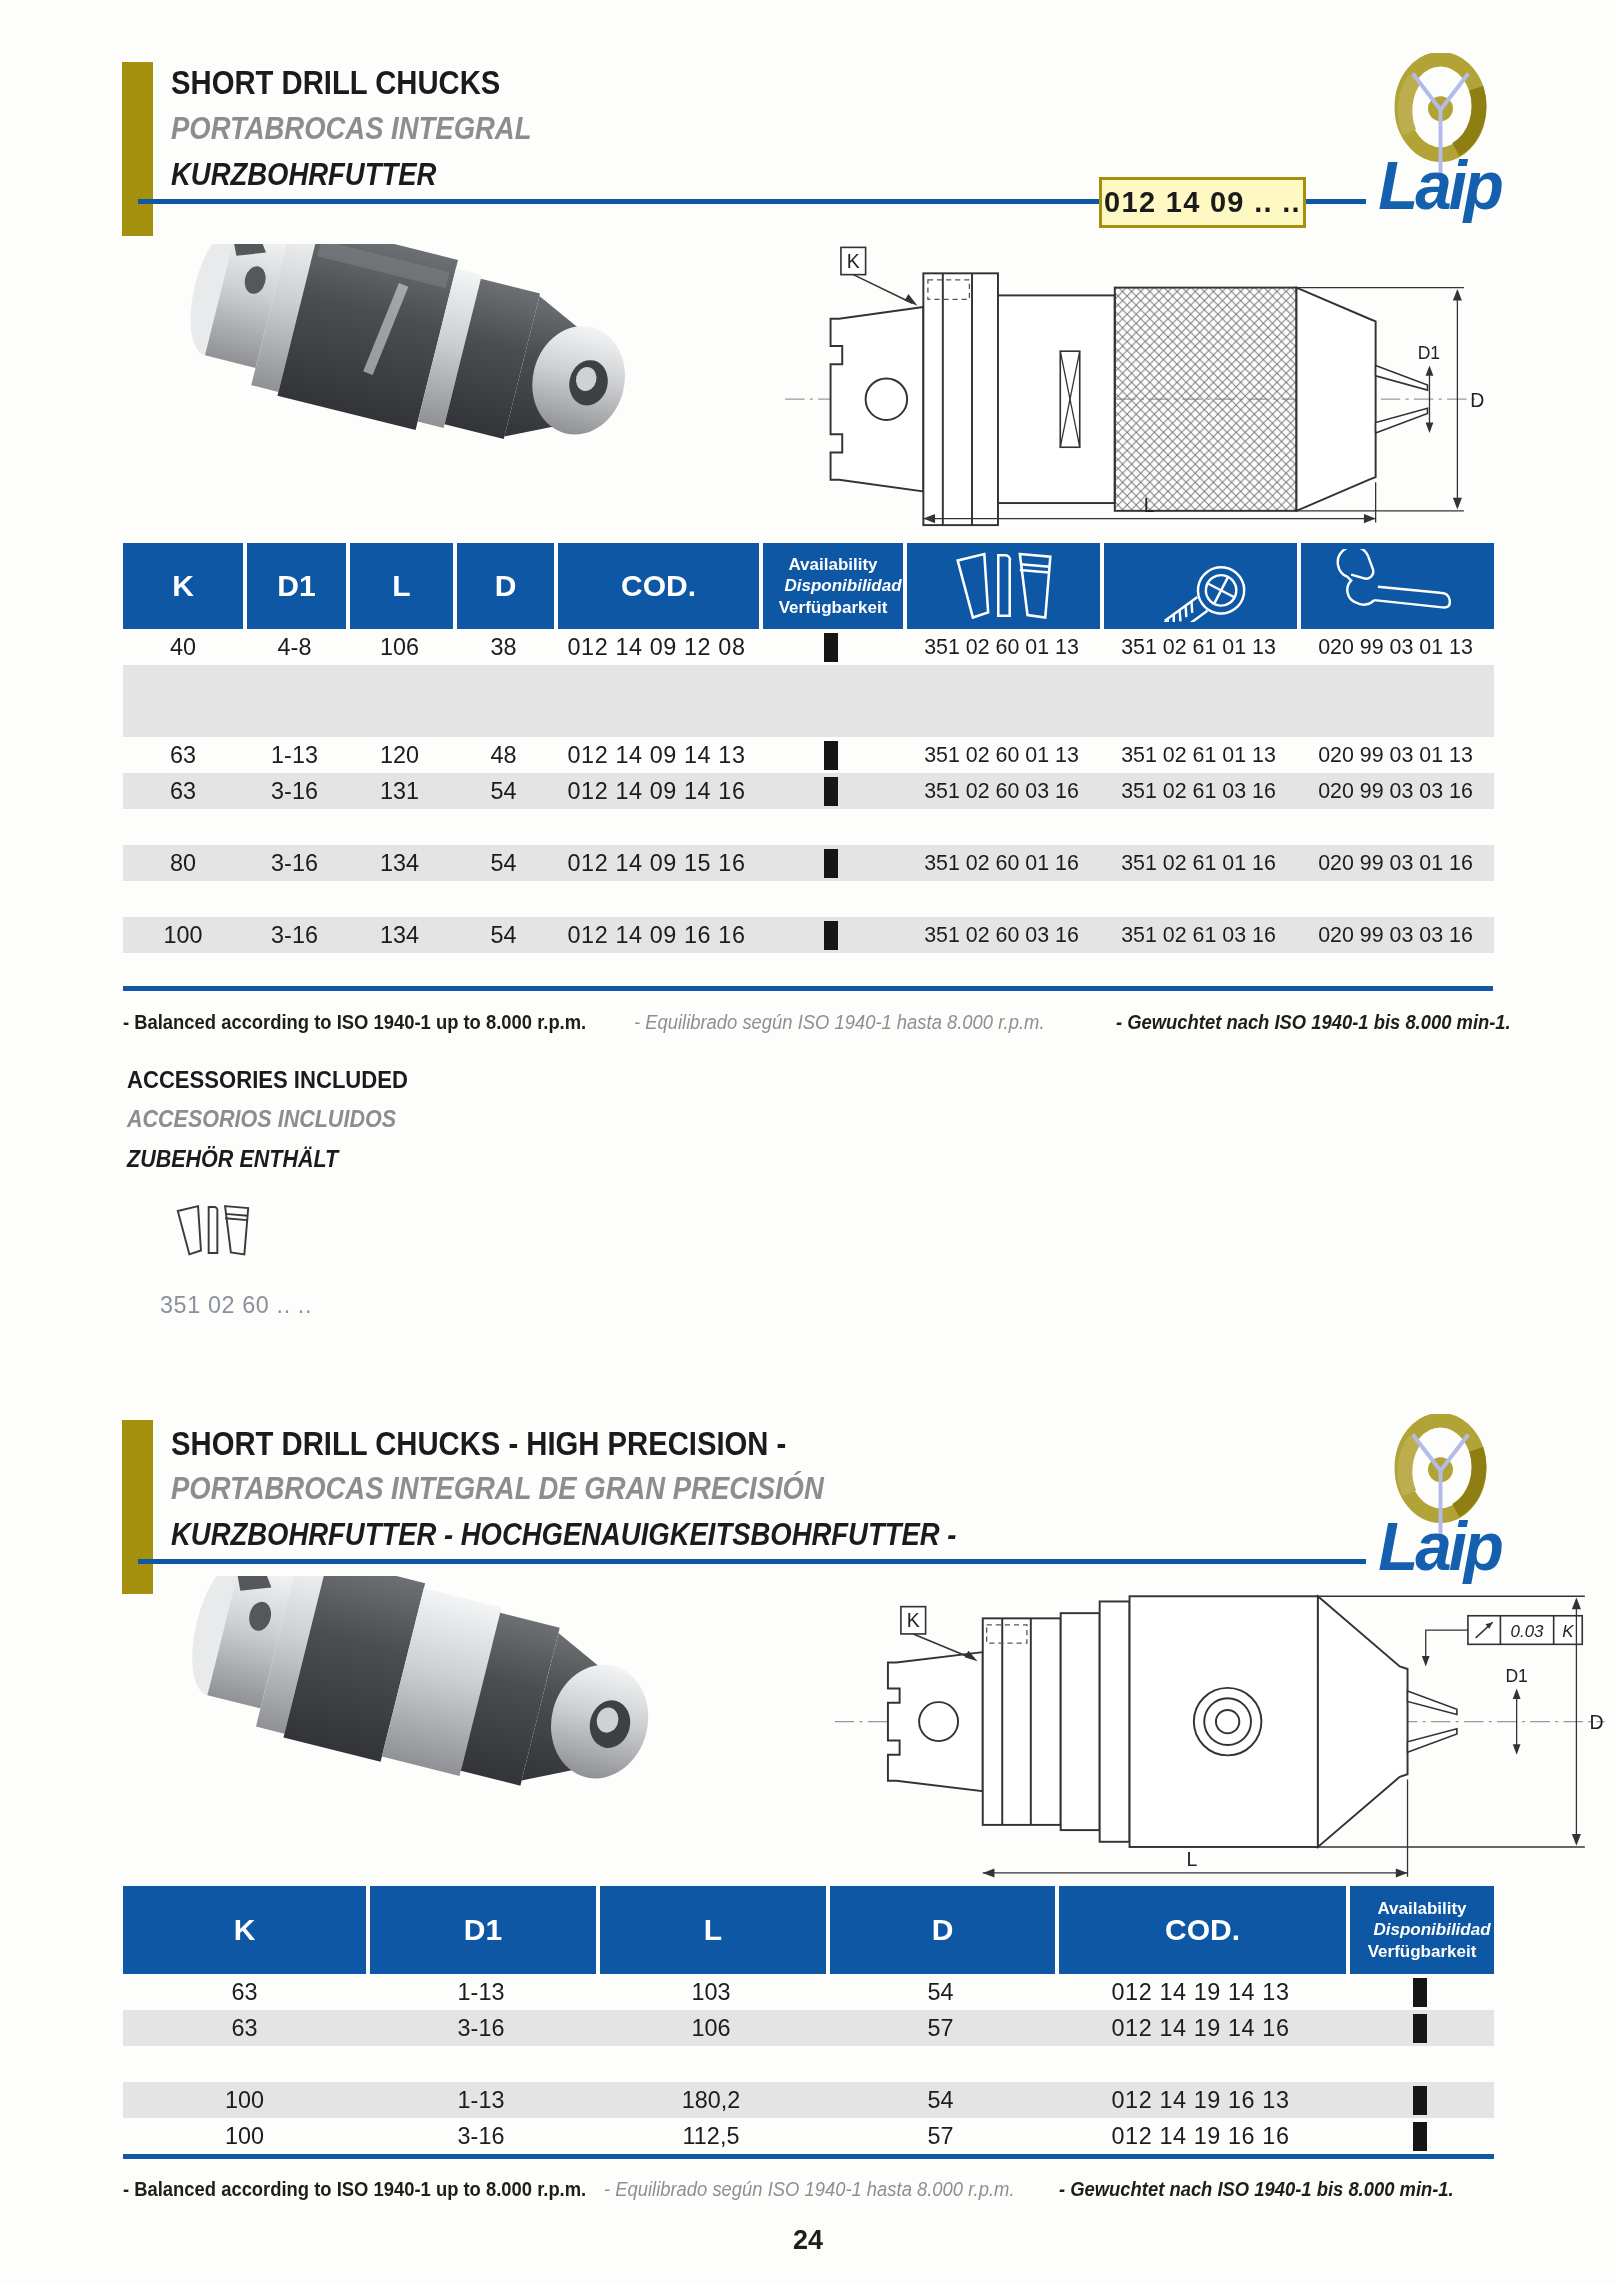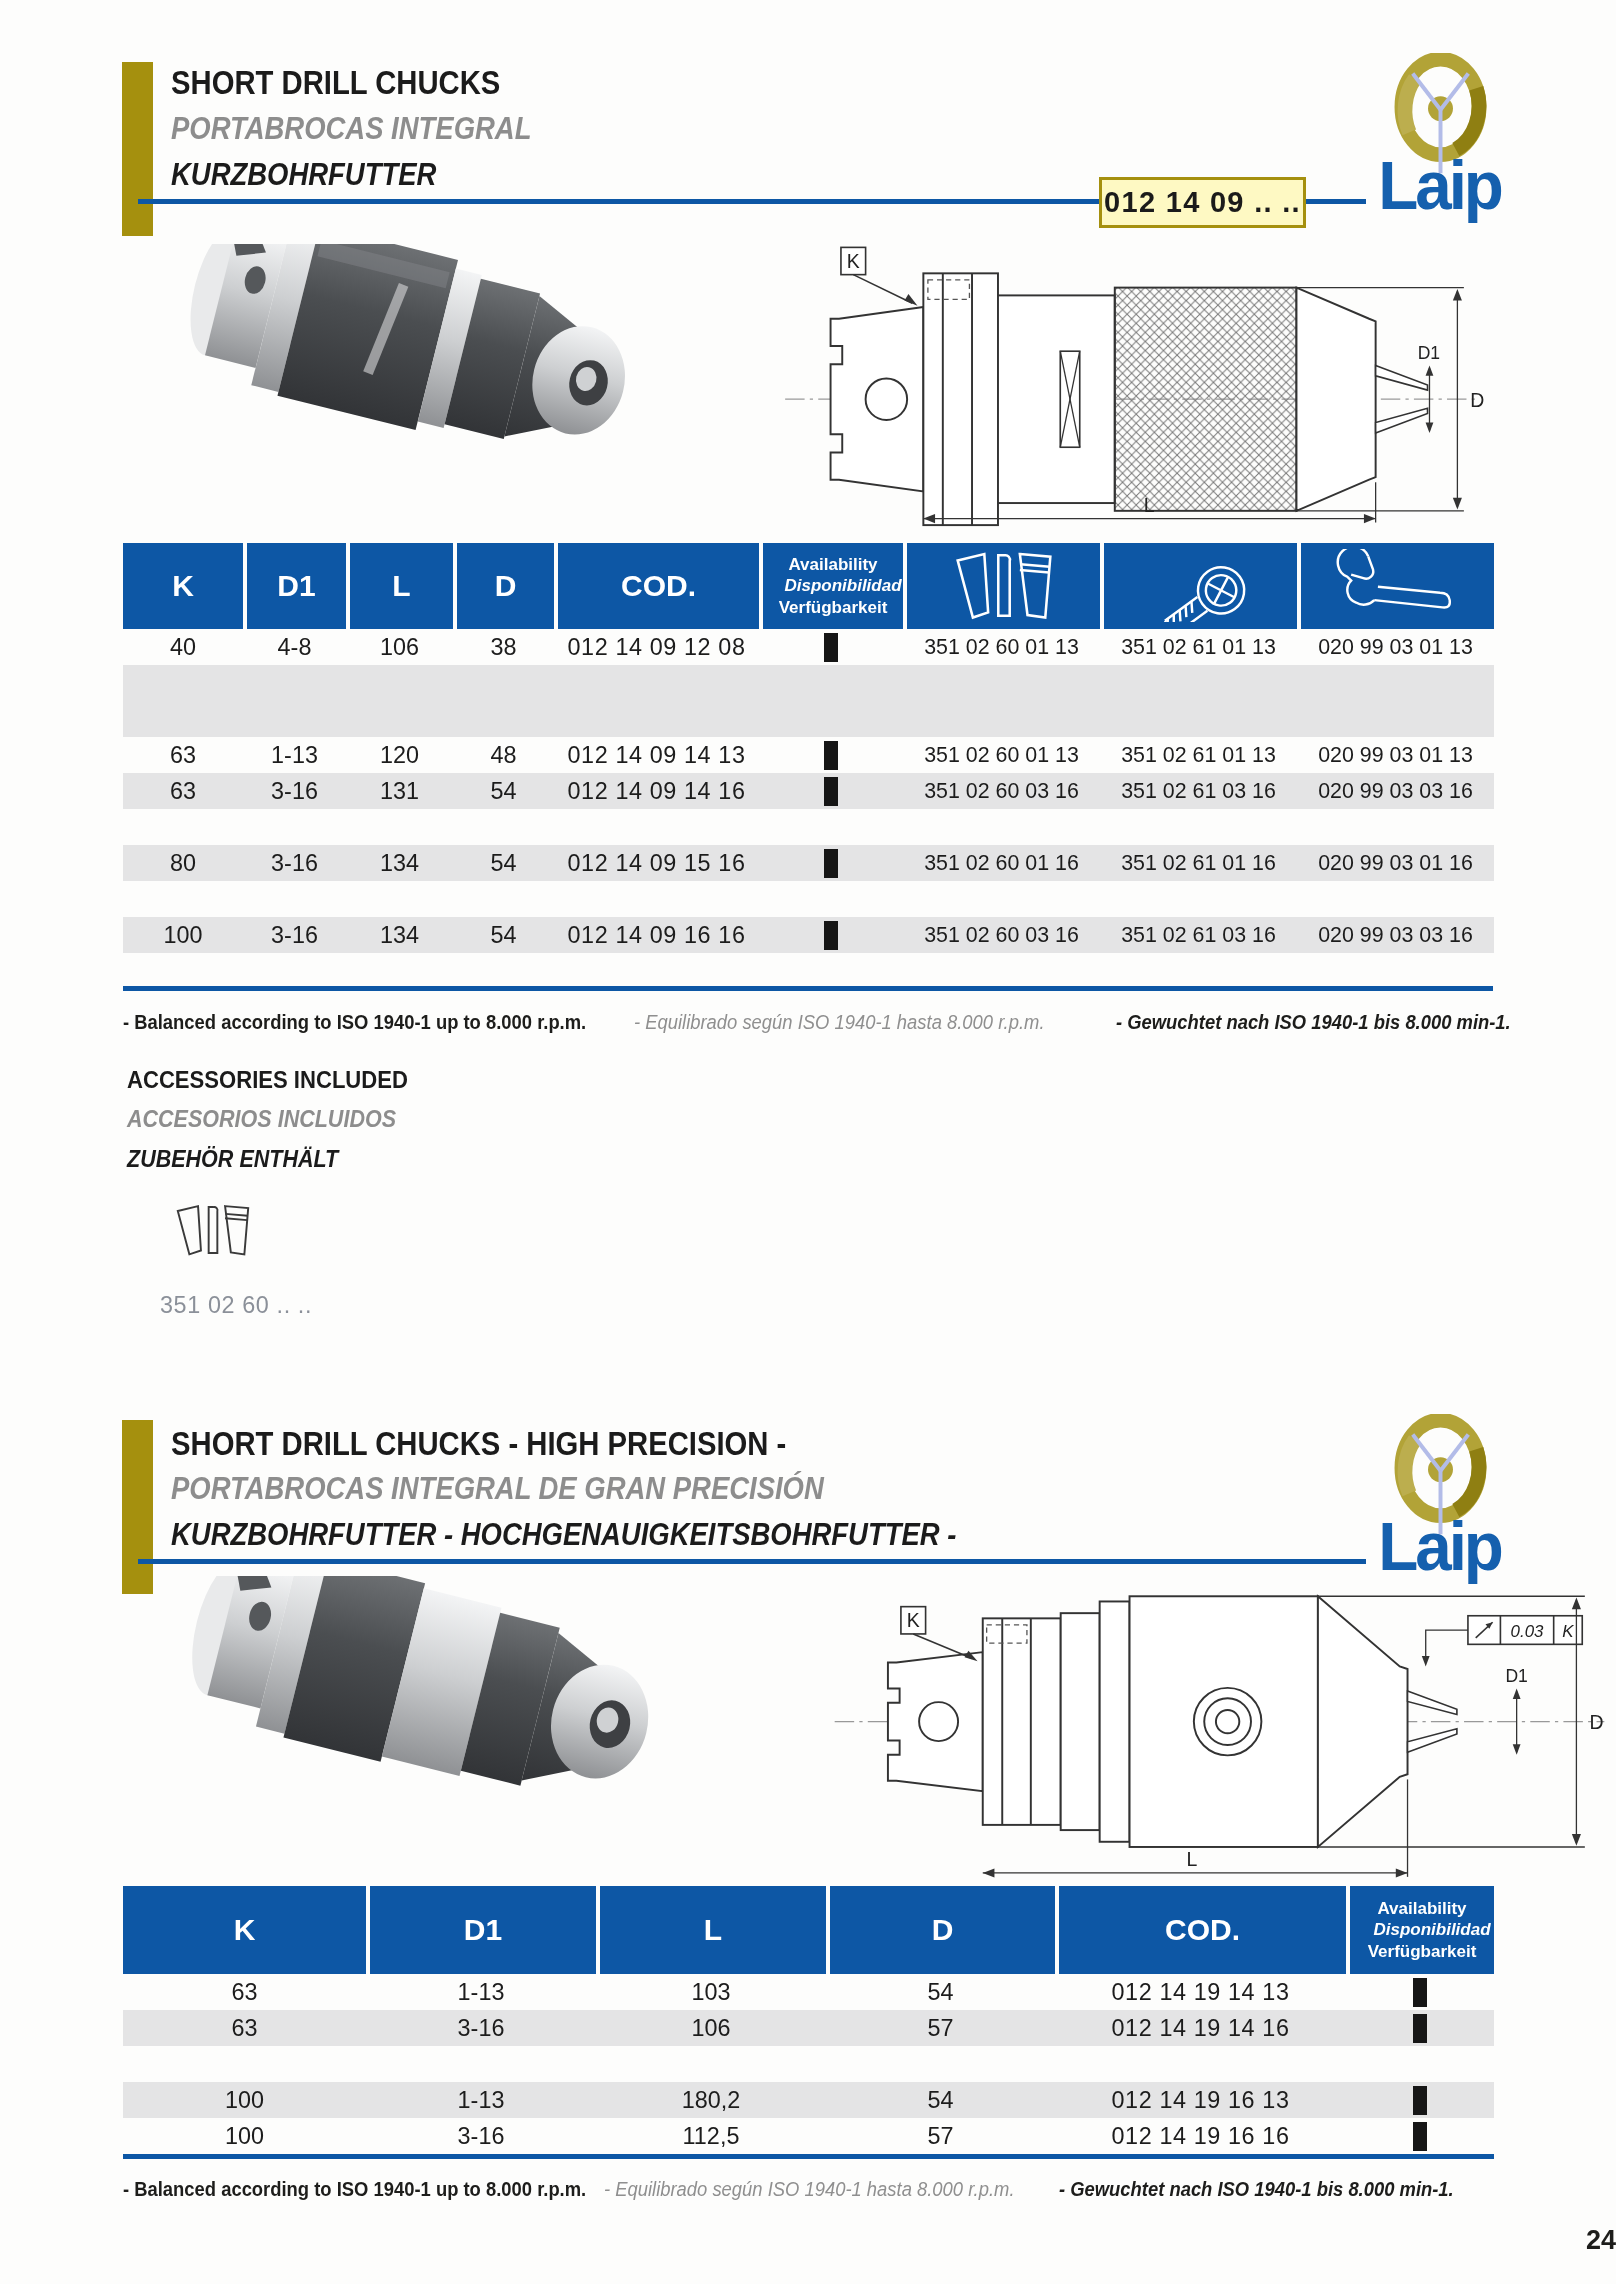--- a/index.html
+++ b/index.html
@@ -14,21 +14,21 @@
   .t-es{position:absolute;font-size:30.5px;font-weight:bold;font-style:italic;color:#8d8d8d;white-space:nowrap;
         transform:scaleX(.9);transform-origin:0 50%;}
   .t-de{position:absolute;font-size:30.5px;font-weight:bold;font-style:italic;color:#1b1b1b;white-space:nowrap;
         transform:scaleX(.9);transform-origin:0 50%;}
   .blue-rule{position:absolute;height:4.5px;background:#0d57a5;}
   .code-box{position:absolute;width:201px;height:45px;background:#fef9c3;border:3.2px solid #a5900e;
             display:flex;align-items:center;justify-content:center;font-size:29px;font-weight:bold;
             letter-spacing:1.3px;color:#1b1b1b;}
 
   
-  .logo{position:absolute;width:188px;display:flex;flex-direction:column;align-items:center;}
+  .logo{position:absolute;width:188px;display:flex;flex-direction:column;align-items:center;font-style:italic;}
   .logo-text{font-size:69px;font-weight:bold;color:#1560ae;letter-spacing:-3.2px;line-height:.8;
              margin-top:-17px;transform:scaleX(.95);}
 
   
   .spec-table{border-collapse:separate;border-spacing:0;table-layout:fixed;}
   .spec-table th{background:#0d57a5;color:#ffffff;font-weight:bold;vertical-align:middle;
                  text-align:center;padding:0;}
   .spec-table th + th{border-left:4.5px solid #fdfdfc;}
   .spec-table th .h-big{font-size:30px;}
   .avail-h span{display:block;font-size:17px;line-height:1.25;font-weight:bold;}
@@ -475,16 +475,16 @@
           <td><span class="avail-block"></span></td>
         </tr>
       </tbody>
   </table>
   <div class="blue-rule" style="left:123px;top:2154px;width:1371px;"></div>
 
   <span class="fnote en" style="left:123px;top:2178px;">- Balanced according to ISO 1940-1 up to 8.000 r.p.m.</span>
   <span class="fnote es" style="left:604px;top:2178px;">- Equilibrado según ISO 1940-1 hasta 8.000 r.p.m.</span>
   <span class="fnote de" style="left:1059px;top:2178px;">- Gewuchtet nach ISO 1940-1 bis 8.000 min-1.</span>
 
-  <div class="page-num" style="top:2225px;text-align:right;">24</div>
+  <div class="page-num" style="top:2225px;">24</div>
 
 </div>
 
 
 </body></html>

